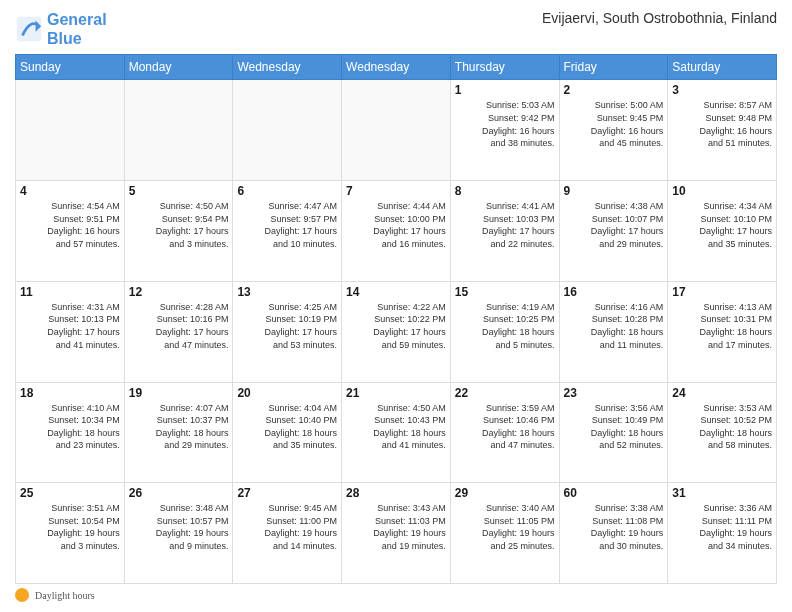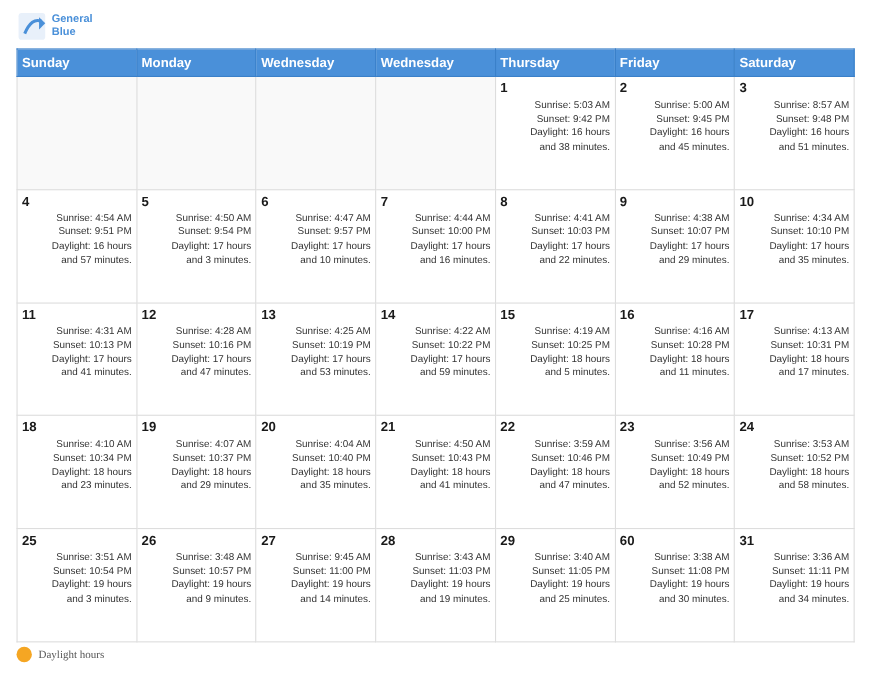--- a/index.html
+++ b/index.html
@@ -22,21 +22,21 @@
       justify-content: space-between;
       align-items: flex-start;
       margin-bottom: 6px;
     }
     .logo {
       display: flex;
       align-items: center;
       gap: 4px;
     }
     .logo-text {
-      font-size: 10px;
+      font-size: 16px;
       font-weight: bold;
       color: #1a1a1a;
       line-height: 1.2;
     }
     .logo-text span {
       color: #4a90d9;
     }
     .logo-icon {
       width: 28px;
       height: 28px;
@@ -57,21 +57,21 @@
       flex: 1;
       border: 1px solid #ccc;
       border-collapse: collapse;
       width: 100%;
       table-layout: fixed;
     }
     .calendar th {
       background-color: #4a90d9;
       color: #fff;
       font-size: 12px;
-      font-weight: bold;
+      font-weight: normal;
       padding: 5px 4px;
       text-align: left;
       border: 1px solid #3a80c9;
     }
     .calendar td {
       vertical-align: top;
       border: 1px solid #ddd;
       padding: 3px 4px;
       font-size: 9.5px;
       color: #333;
@@ -122,20 +122,21 @@
         <rect x="2" y="2" width="26" height="26" rx="3" fill="#e8f0fa"></rect>
         <path d="M8 22 Q15 6 24 10" stroke="#4a90d9" stroke-width="3" fill="none"></path>
         <polygon points="22,6 28,12 22,18" fill="#4a90d9"></polygon>
       </svg>
       <div class="logo-text">
         <div><span>General</span></div>
         <div><span style="color:#4a90d9">Blue</span></div>
       </div>
     </div>
     <div class="title-block">
+      <div class="subtitle">Evijaervi, South Ostrobothnia, Finland</div>
     </div>
   </div>
 
   <table class="calendar">
     <thead>
       <tr>
 
       <th>Sunday</th>
           <th>Monday</th>
           <th>Wednesday</th>

